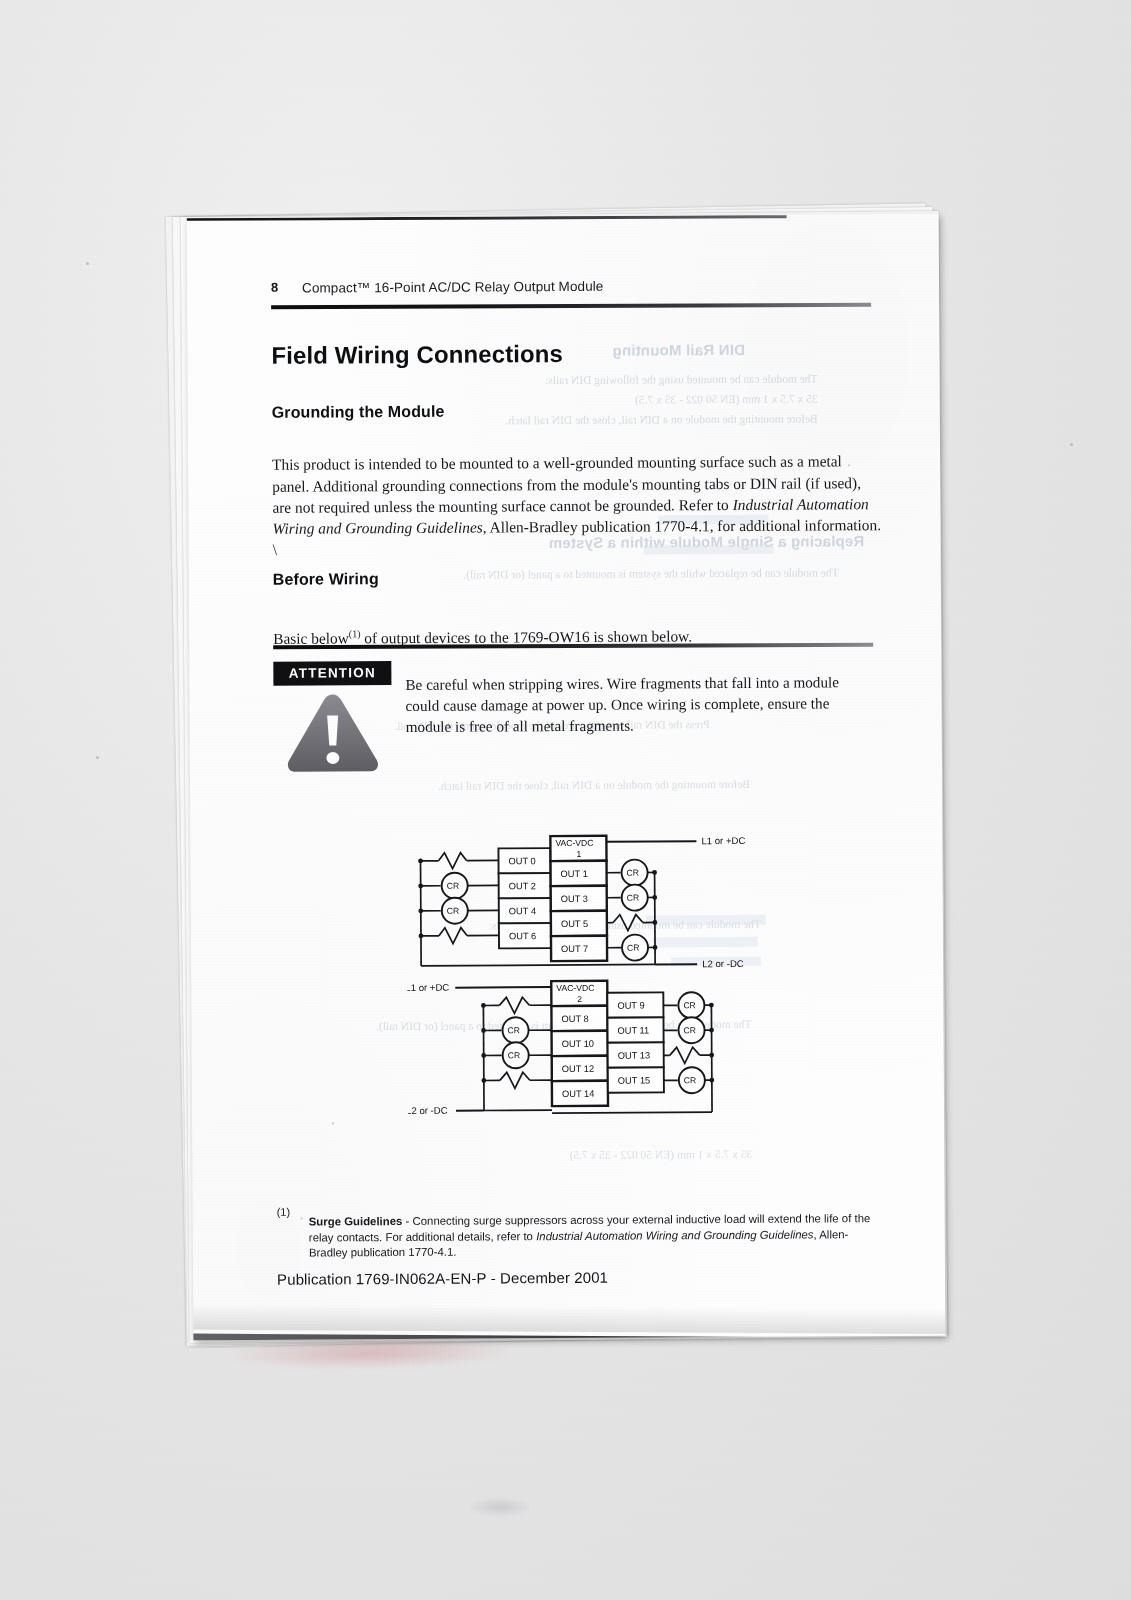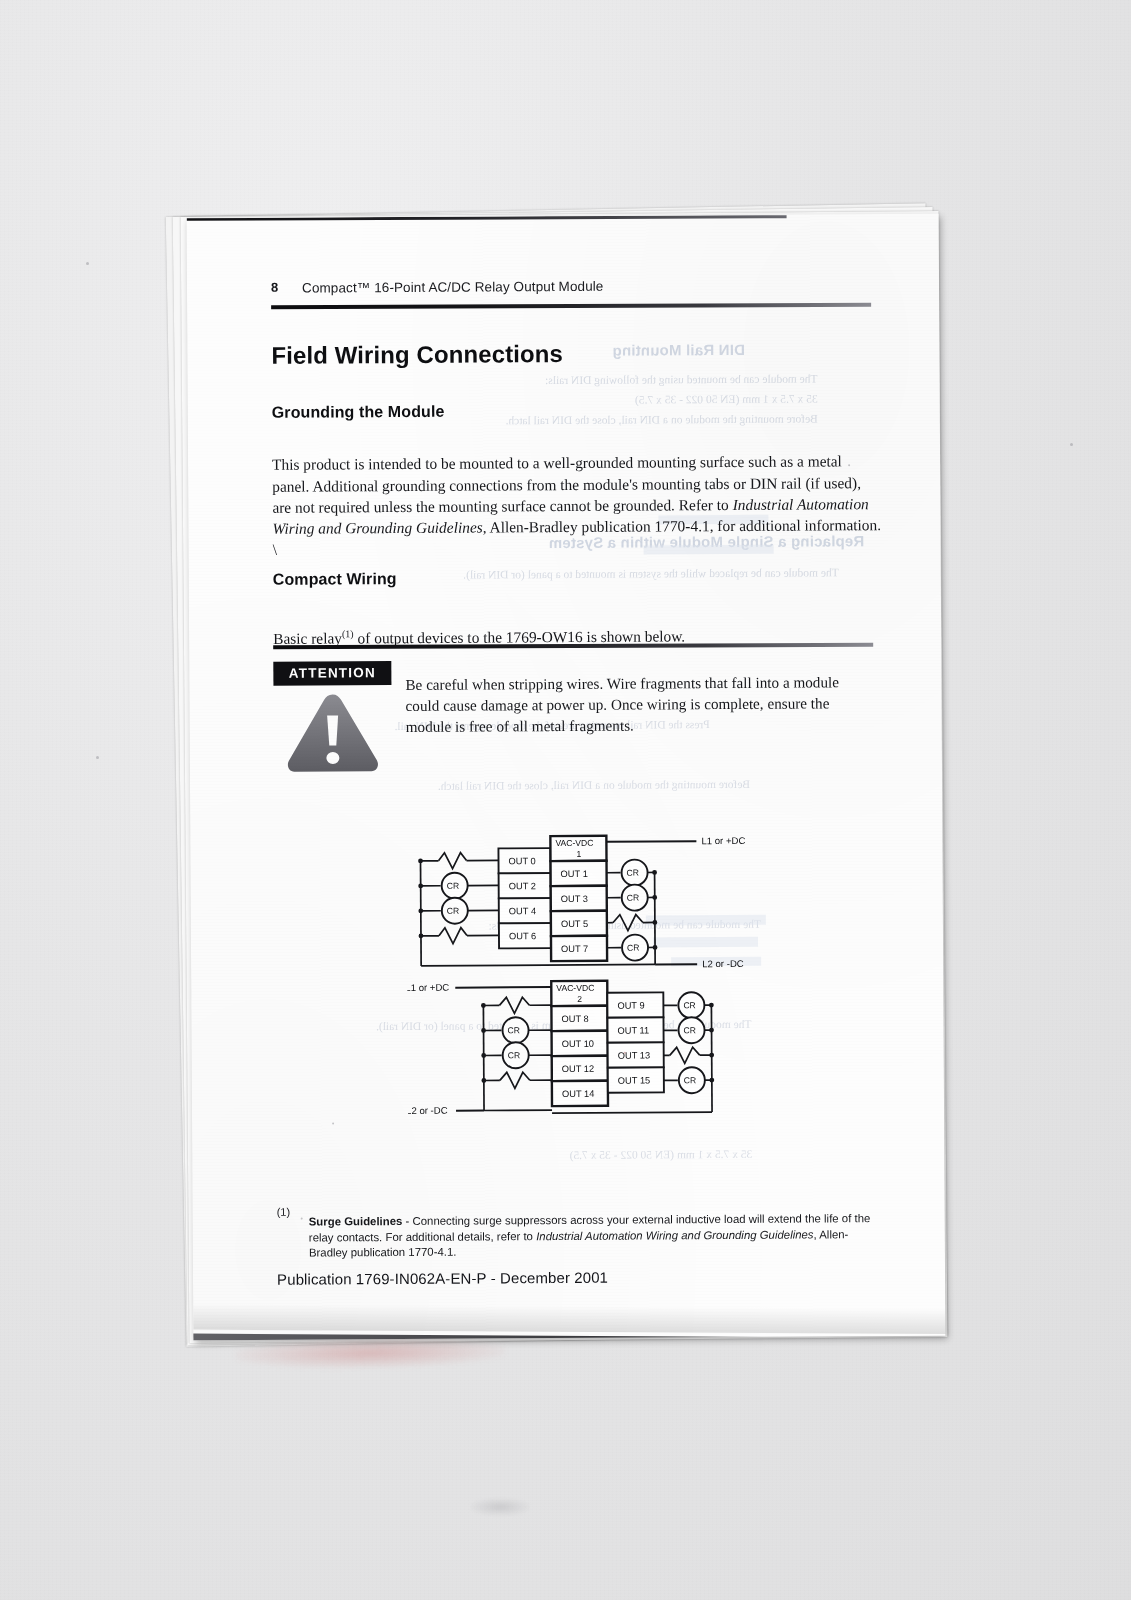--- a/index.html
+++ b/index.html
@@ -144,22 +144,22 @@
       <span id="hdr-num">8</span>
       <span id="hdr-title">Compact™ 16-Point AC/DC Relay Output Module</span>
     </div>
     <div class="rule-taper" id="rule1"></div>
 
     <div id="h1">Field Wiring Connections</div>
 
     <div id="h2a">Grounding the Module</div>
     <p id="p1"><span>This product is intended to be mounted to a well-grounded mounting surface such as a metal panel. Additional grounding connections from the module's mounting tabs or DIN rail (if used), are not required unless the mounting surface cannot be grounded. Refer to </span><i>Industrial Automation Wiring and Grounding Guidelines</i><span>, Allen-Bradley publication 1770-4.1, for additional information. \</span></p>
 
-    <div id="h2b">Compact Wiring</div>
-    <p id="p2"><span>Basic relay</span><sup>(1)</sup><span> of output devices to the 1769-OW16 is shown below.</span></p>
+    <div id="h2b">Before Wiring</div>
+    <p id="p2"><span>Basic below</span><sup>(1)</sup><span> of output devices to the 1769-OW16 is shown below.</span></p>
 
     <div class="rule-taper" id="rule2"></div>
 
     <div id="att-badge">
       <span>ATTENTION</span>
     </div>
     <svg id="att-tri" viewBox="0 0 96 84">
       <defs>
         <linearGradient id="trigrad" x1="0" y1="0" x2="0" y2="1">
           <stop offset="0%" stop-color="#8c8c92"></stop>

